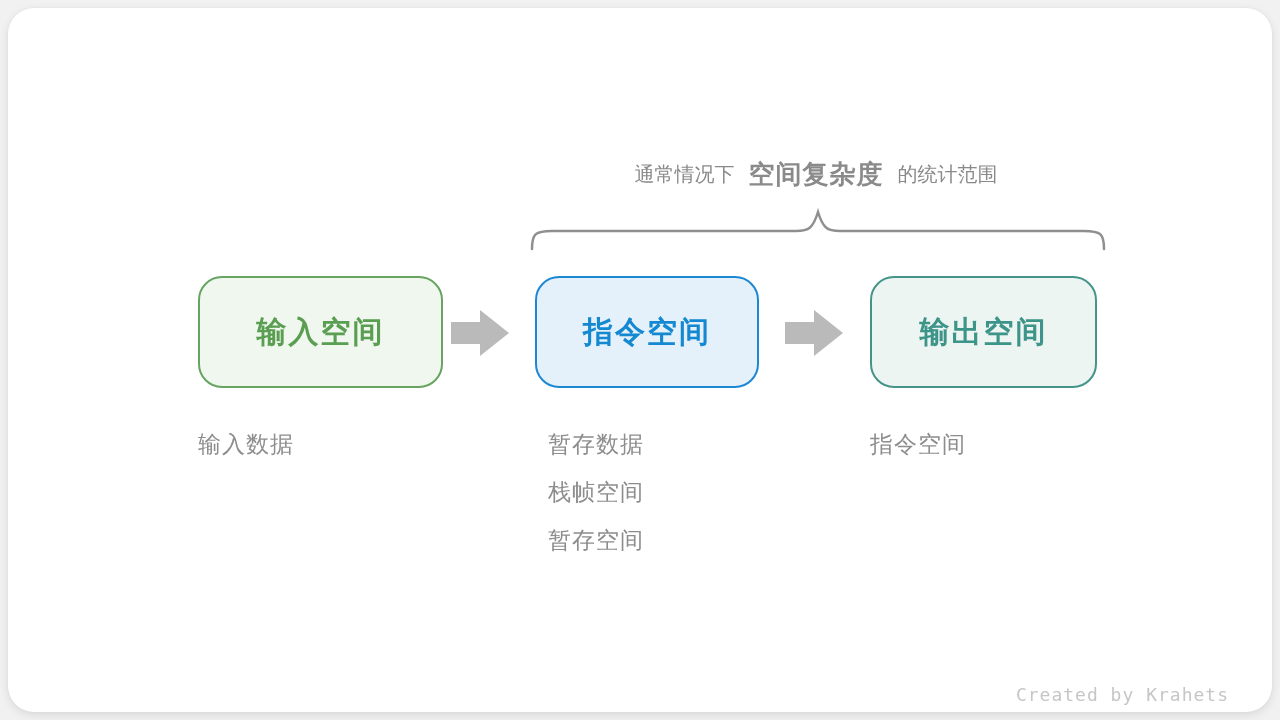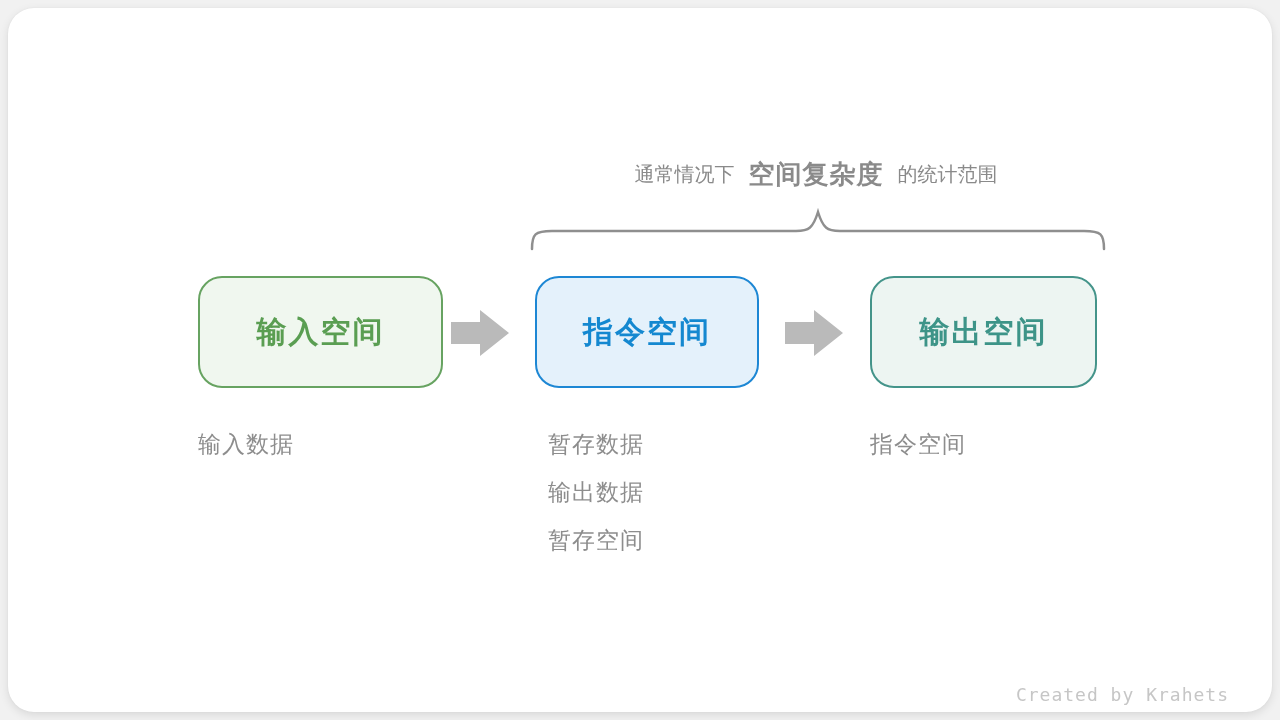--- a/index.html
+++ b/index.html
@@ -114,21 +114,21 @@
   <div class="space-box box-output" style="border-color: rgb(68, 148, 138); background: rgb(237, 245, 242); color: rgb(61, 148, 136); text-align: center;">
     <span>输出空间</span>
   </div>
 
   <div class="note-col note-input">
     <div>输入数据</div>
   </div>
 
   <div class="note-col note-temp">
     <div>暂存数据</div>
-    <div>输出数据</div>
+    <div>栈帧空间</div>
     <div>暂存空间</div>
   </div>
 
   <div class="note-col note-output">
     <div>指令空间</div>
   </div>
 
   <div class="credit">Created by Krahets</div>
 
 </div>

